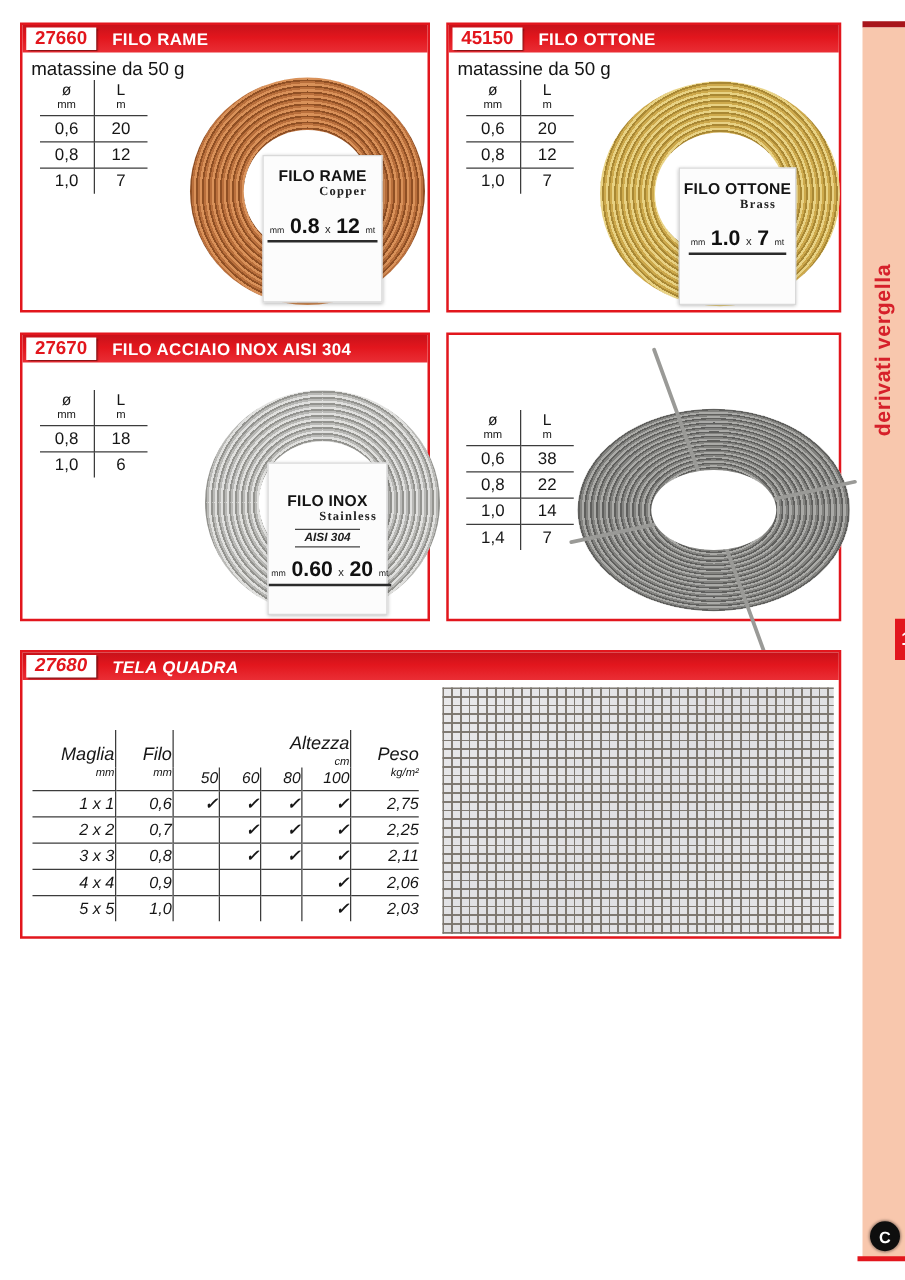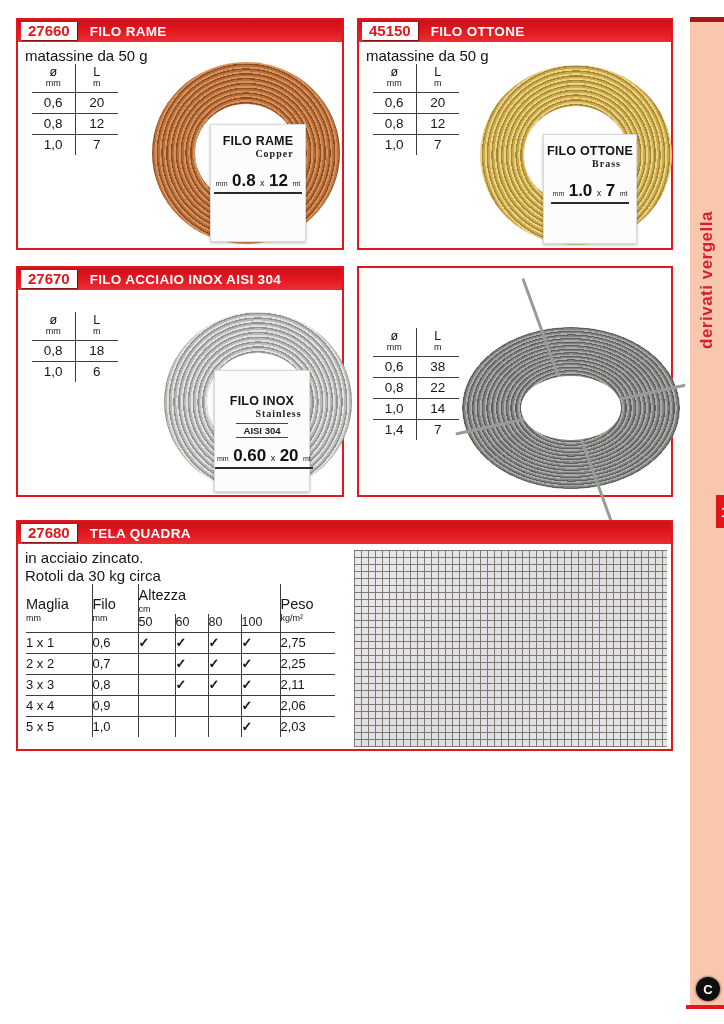--- a/index.html
+++ b/index.html
@@ -8,21 +8,21 @@
     width:724px; height:1024px; position:relative; overflow:hidden;
     font-family:"Liberation Sans", sans-serif; color:#1a1a1a;
   }
 
   
   .section { position:absolute; border:2px solid #e2161d; background:#fff; }
   .s1 { left:16px;  top:18px;  width:328px; height:232px; }
   .s2 { left:357px; top:18px;  width:316px; height:232px; }
   .s3 { left:16px;  top:266px; width:328px; height:231px; }
   .s4 { left:357px; top:266px; width:316px; height:231px; }
-  .s5 { left:16px;  top:520px; width:657px; height:231px; }
+  .s5 { left:16px;  top:520px; width:657px; height:231px;font-style:italic; }
 
   .bar {
     height:22px; background:linear-gradient(180deg,#c8121a 0%, #e2161d 45%, #ea2e35 100%);
     display:flex; align-items:center; position:relative;
   }
   .code {
     background:#fff; color:#e2161d; font-weight:bold; font-size:15px;
     line-height:18px; padding:0 7px; margin-left:3px;
     box-shadow:1px 1px 1px rgba(60,0,0,.55);
   }
@@ -70,37 +70,37 @@
   .tie-v { left:-14%; top:50%; width:128%; height:3px; transform:rotate(70deg); }
 
   
   .wire-label {
     position:absolute; background:#fcfcfc; border:1px solid #d9d9d9;
     box-shadow:0 1px 3px rgba(0,0,0,.28); text-align:center; padding-top:9px;
   }
   .wl-title { font-weight:bold; font-size:12.5px; color:#141414; letter-spacing:.2px; }
   .wl-mat { font-family:"Liberation Serif", serif; font-weight:bold; font-size:10px; letter-spacing:1px; color:#222;margin-left:33px; }
   .wl-aisi { display:inline-block; font-size:9.5px; font-weight:bold; color:#202020;
-             border-top:1px solid #444; border-bottom:1px solid #444; padding:1px 8px; margin-top:4px; }
+             border-top:1px solid #444; border-bottom:1px solid #444; padding:1px 8px; margin-top:4px;font-style:italic; }
   .wl-spec { display:inline-block; margin-top:12px; border-bottom:2px solid #2b2b2b; padding:0 2px 1px; white-space:nowrap; }
   .wl-spec .sm  { font-size:7px; }
   .wl-spec .big { font-size:17px; font-weight:bold; color:#111; }
   .wl-spec .xx  { font-size:9px; }
 
   
   .mesh {
     position:absolute; left:336px; top:28px; width:313px; height:197px;
     background:
       repeating-linear-gradient(0deg,  rgba(122,116,108,.95) 0 1.4px, rgba(0,0,0,0) 1.4px 7px),
       repeating-linear-gradient(90deg, rgba(122,116,108,.95) 0 1.4px, rgba(0,0,0,0) 1.4px 7px),
       linear-gradient(135deg,#e9e9eb 0%, #dfdfe2 50%, #e6e6e8 100%);
   }
 
   
-  .tela { border-collapse:collapse; text-align:left; position:absolute; left:8px; top:62px; }
+  .tela { border-collapse:collapse; text-align:right; position:absolute; left:8px; top:62px; }
   .tela td { color:#161616; }
   .tela .hlab { font-size:14.5px; line-height:1.05; }
   .tela .hunit{ font-size:9px; line-height:1.15; display:block; }
   .tela tr.hrow td { padding:2px 0 0; }
   .tela td.gdiv { border-right:1.4px solid #3c3c3c; }
   .tela tr.sub td { border-right:1.4px solid #3c3c3c; font-size:12.5px; padding:1px 0 3px; }
   .tela tr.data td { border-top:1.4px solid #3c3c3c; font-size:13px; padding:2px 0 3px; }
   .tela tr.data td:not(:last-child) { border-right:1.4px solid #3c3c3c; }
   .tela .chk { font-weight:bold; font-size:13px; }
 
@@ -306,24 +306,20 @@
       <div class="tie tie-v"></div>
     </div>
   </div>
 </div>
 
 <div class="section s5">
   <div class="bar">
     <span class="code">27680</span>
     <span class="bar-title">TELA QUADRA</span>
   </div>
-  <div class="desc">
-    <div>in acciaio zincato.</div>
-    <div>Rotoli da 30 kg circa</div>
-  </div>
 
   <table class="tela">
     <colgroup>
       <col style="width:66px">
         <col style="width:46px">
       <col style="width:37px">
         <col style="width:33px">
         <col style="width:33px">
         <col style="width:39px">
       <col style="width:55px">

